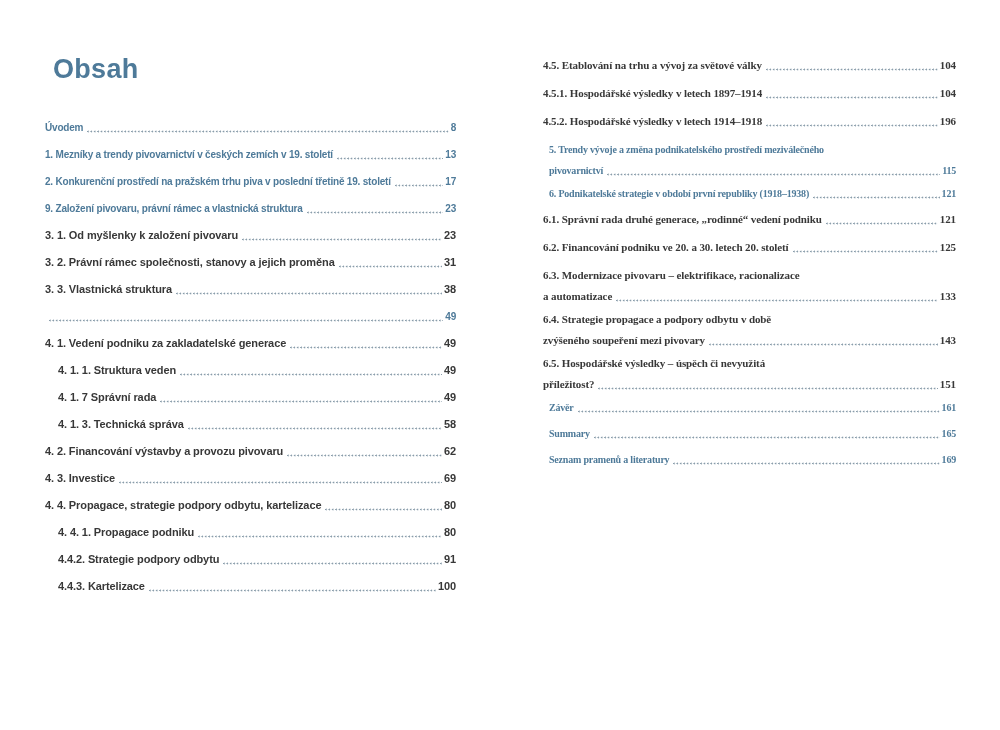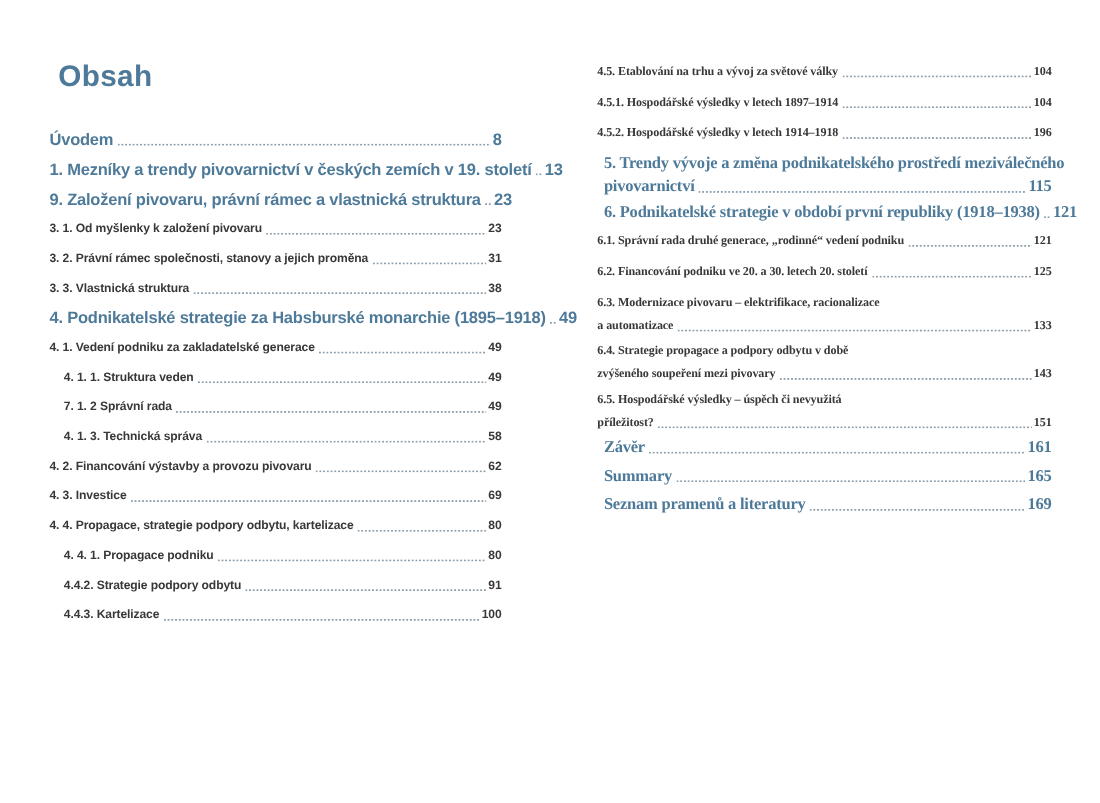--- a/index.html
+++ b/index.html
@@ -23,21 +23,21 @@
   .col-left  .toc-row{margin-bottom:14px;}
   .col-right .toc-row{margin-bottom:15px;}
   .toc-row.gap{margin-top:8px;}
   .col-right .toc-row.two{margin-bottom:10px;}
   .col-right .toc-row.chapter{margin-bottom:13px;margin-left:6px;}
   .col-right .toc-row.chapter.two{margin-bottom:10px;}
 
   .line{display:flex;align-items:flex-end;line-height:13px;}
   .line2{margin-top:8px;}
 
-  .toc-row.chapter{color:var(--accent,#4e7a99);font-size:15px;letter-spacing:-.2px;}
+  .toc-row.chapter{color:var(--accent,#4e7a99);font-size:10px;letter-spacing:-.2px;}
   .toc-row.entry,
   .toc-row.sub{color:var(--text,#383838);font-size:11px;letter-spacing:-.1px;}
   .toc-row.sub .line{padding-left:13px;}
 
   .lbl{white-space:nowrap;}
   .pg{white-space:nowrap;}
   .leader{
     flex:1 1 auto;min-width:6px;height:3px;
     margin:0 2px 1px 4px;
     color:var(--leader,#8a9dab);
@@ -61,20 +61,27 @@
         </div>
         <div class="toc-row chapter">
           <div class="line">
             <span class="lbl">1. Mezníky a trendy pivovarnictví v českých zemích v 19. století</span>
             <span class="leader"></span>
             <span class="pg">13</span>
           </div>
         </div>
         <div class="toc-row chapter">
           <div class="line">
+            <span class="lbl">2. Konkurenční prostředí na pražském trhu piva v poslední třetině 19. století</span>
+            <span class="leader"></span>
+            <span class="pg">17</span>
+          </div>
+        </div>
+        <div class="toc-row chapter">
+          <div class="line">
             <span class="lbl">9. Založení pivovaru, právní rámec a vlastnická struktura</span>
             <span class="leader"></span>
             <span class="pg">23</span>
           </div>
         </div>
         <div class="toc-row entry">
           <div class="line">
             <span class="lbl">3. 1. Od myšlenky k založení pivovaru</span>
             <span class="leader"></span>
             <span class="pg">23</span>
@@ -89,42 +96,41 @@
         </div>
         <div class="toc-row entry">
           <div class="line">
             <span class="lbl">3. 3. Vlastnická struktura</span>
             <span class="leader"></span>
             <span class="pg">38</span>
           </div>
         </div>
         <div class="toc-row chapter">
           <div class="line">
-            <span class="lbl">4. Podnikatelské strategie za Habsburské monarchie (1895–1918)</span>
             <span class="leader"></span>
             <span class="pg">49</span>
           </div>
         </div>
         <div class="toc-row entry">
           <div class="line">
             <span class="lbl">4. 1. Vedení podniku za zakladatelské generace</span>
             <span class="leader"></span>
             <span class="pg">49</span>
           </div>
         </div>
         <div class="toc-row sub gap">
           <div class="line">
             <span class="lbl">4. 1. 1. Struktura veden</span>
             <span class="leader"></span>
             <span class="pg">49</span>
           </div>
         </div>
         <div class="toc-row sub">
           <div class="line">
-            <span class="lbl">7. 1. 2 Správní rada</span>
+            <span class="lbl">4. 1. 7 Správní rada</span>
             <span class="leader"></span>
             <span class="pg">49</span>
           </div>
         </div>
         <div class="toc-row sub">
           <div class="line">
             <span class="lbl">4. 1. 3. Technická správa</span>
             <span class="leader"></span>
             <span class="pg">58</span>
           </div>

